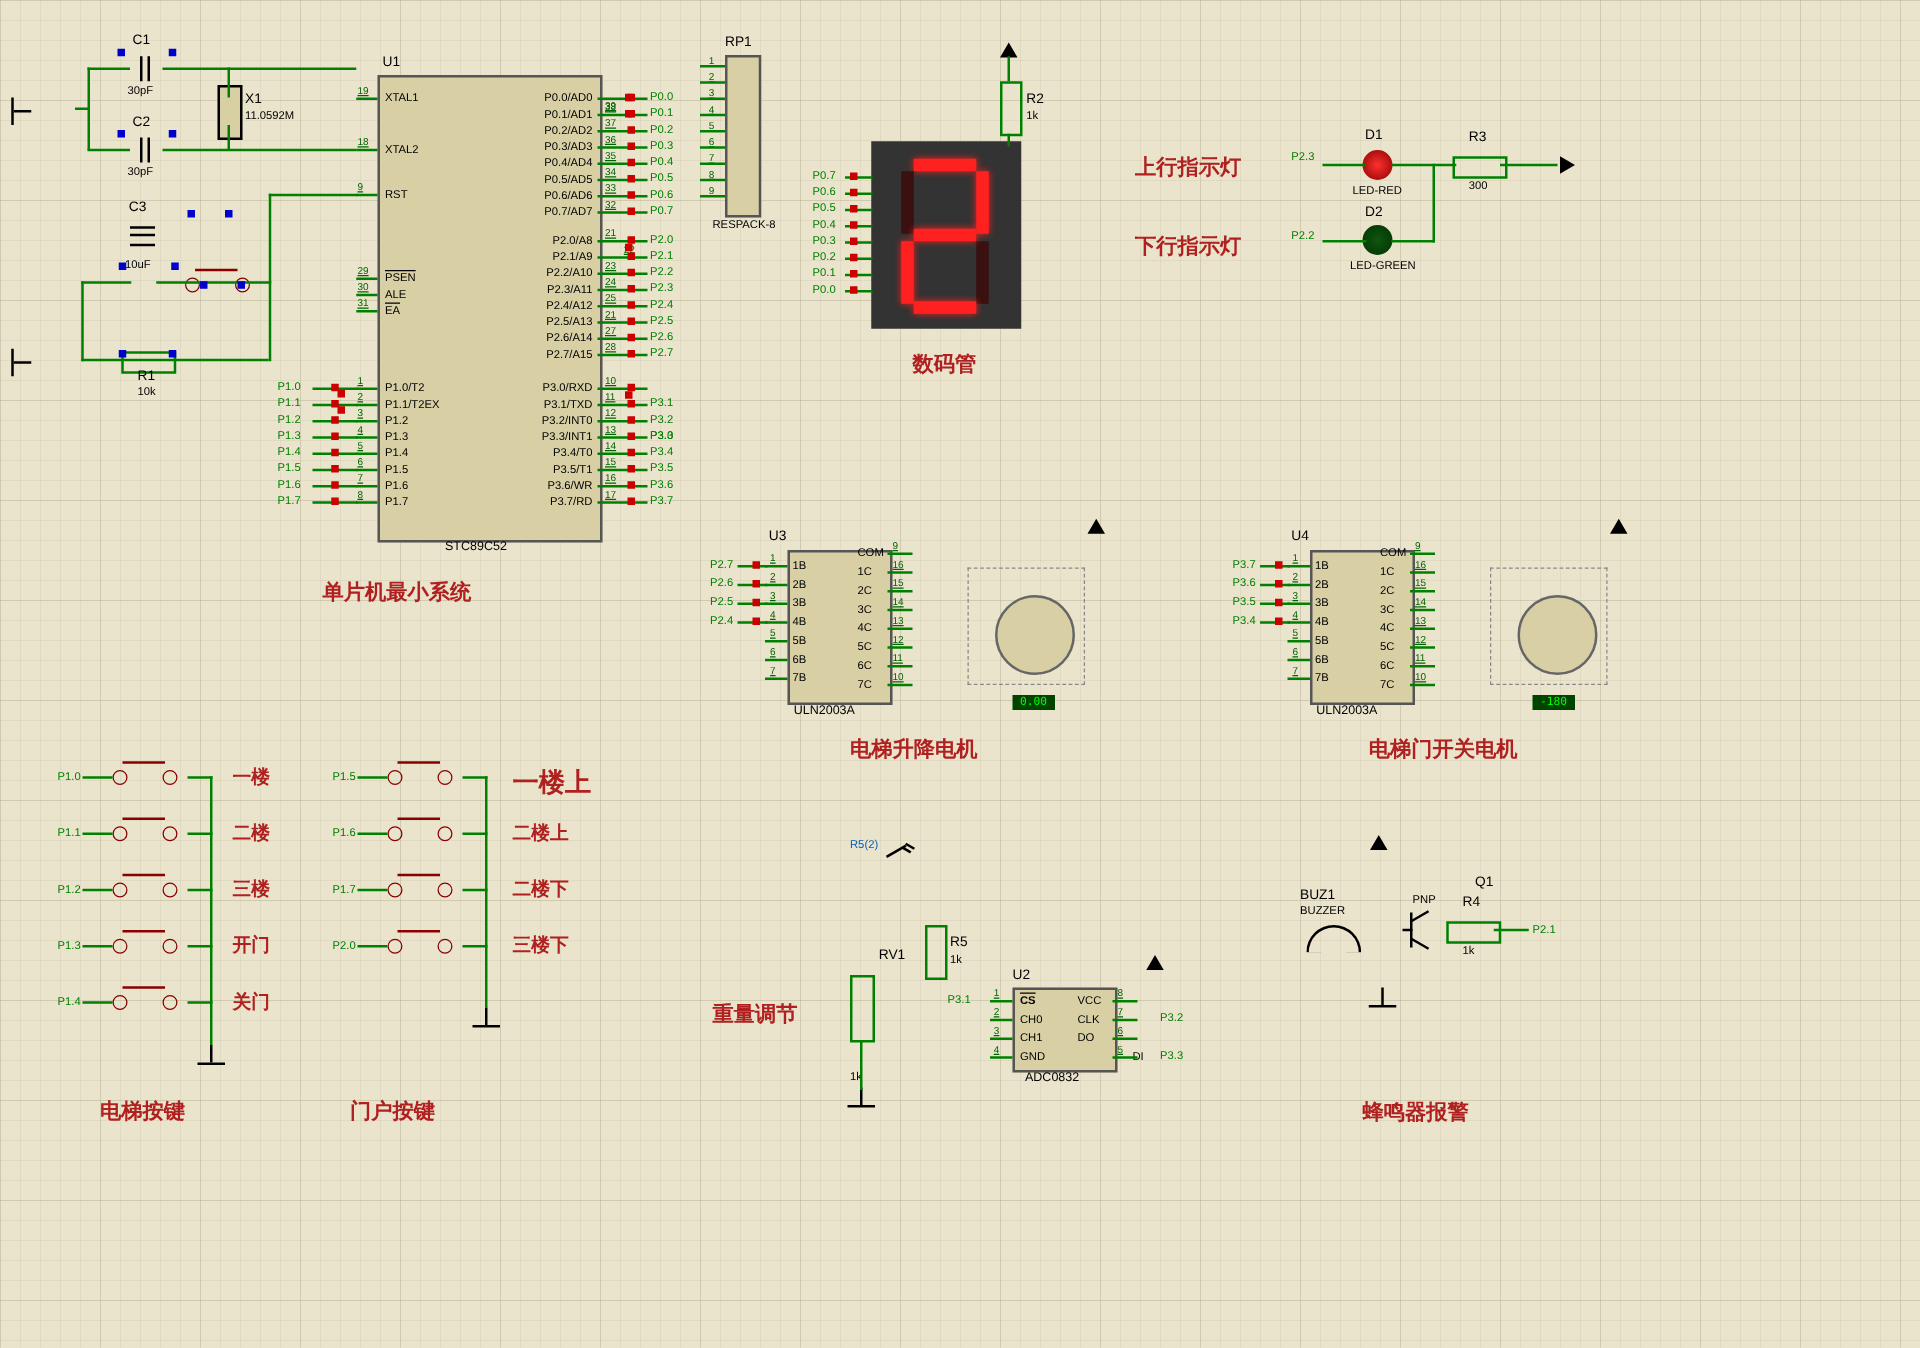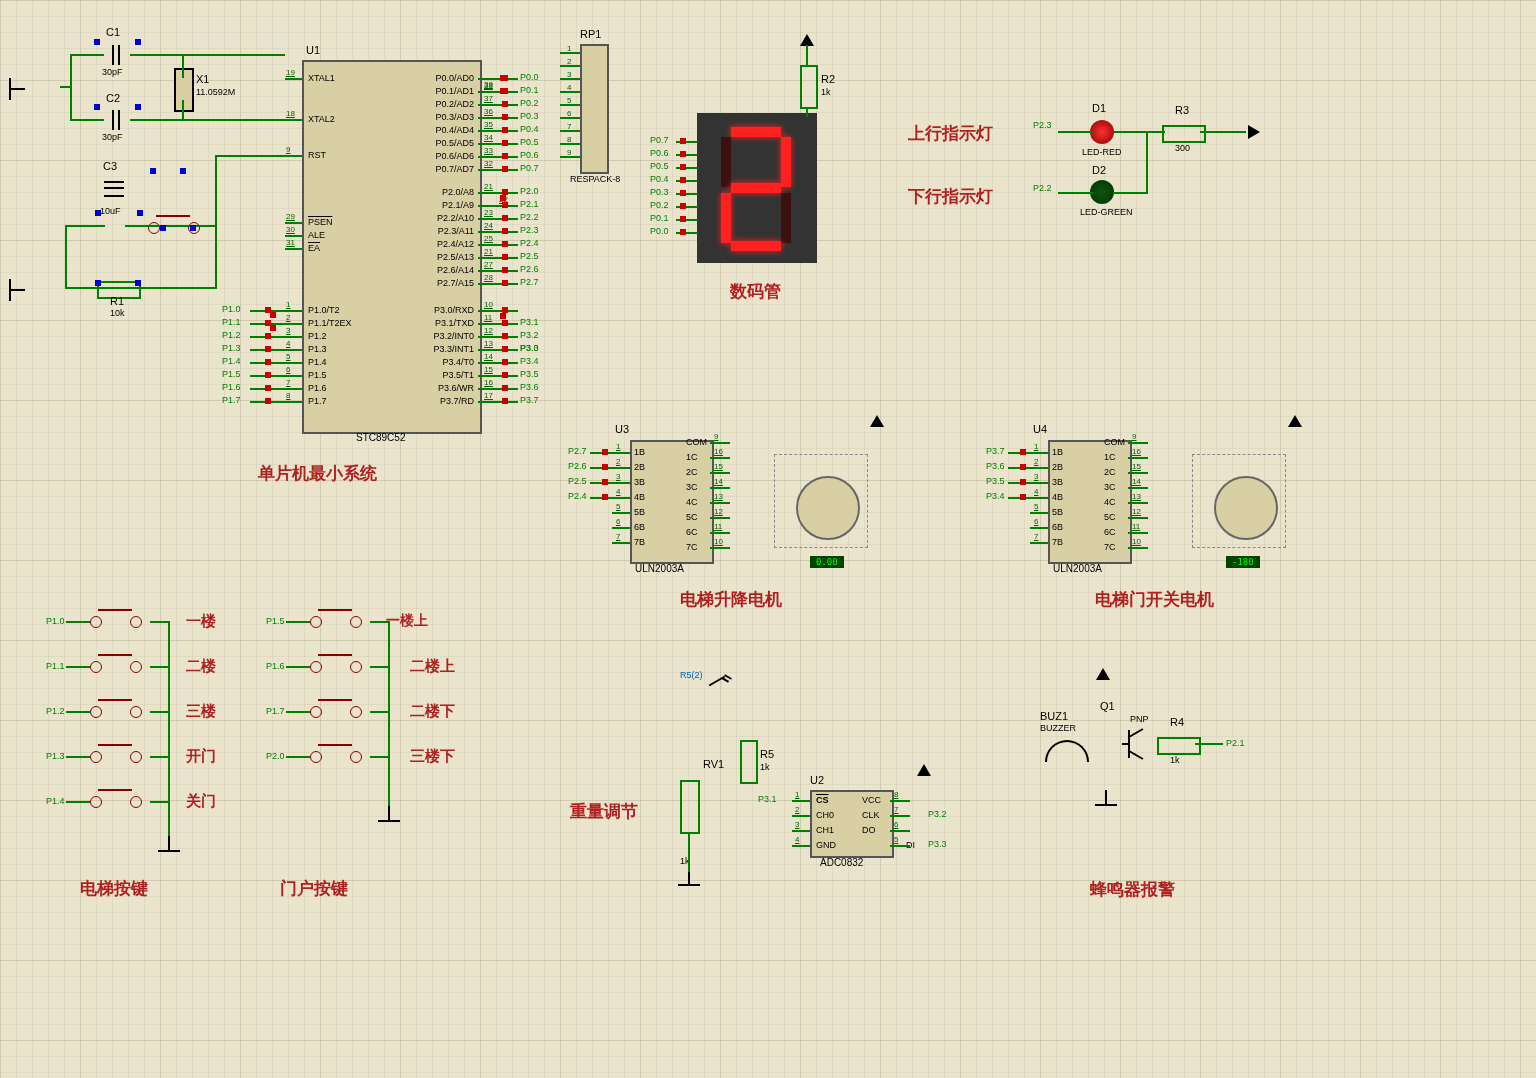--- a/index.html
+++ b/index.html
@@ -773,21 +773,21 @@
 
 <div id="floor-buttons">
     <span class="net-lbl" style="left:266px;top:616px;">P1.5</span>
        <div class="button-sym" style="left:300px;top:612px;">
          <div class="c c1"></div>
       <div class="c c2"></div>
       <div class="bar"></div>
        </div>
        <div class="wire-h" style="left:286px;top:621px;width:24px;"></div>
        <div class="wire-h" style="left:370px;top:621px;width:20px;"></div>
-       <span class="section-label" style="left:386px;top:612px;font-size:14px;text-align:right;">一楼上</span>
+       <span class="section-label" style="left:410px;top:612px;font-size:21px;text-align:right;">一楼上</span>
     <span class="net-lbl" style="left:266px;top:661px;">P1.6</span>
        <div class="button-sym" style="left:300px;top:657px;">
          <div class="c c1"></div>
       <div class="c c2"></div>
       <div class="bar"></div>
        </div>
        <div class="wire-h" style="left:286px;top:666px;width:24px;"></div>
        <div class="wire-h" style="left:370px;top:666px;width:20px;"></div>
        <span class="section-label" style="left:410px;top:657px;font-size:15px;">二楼上</span>
     <span class="net-lbl" style="left:266px;top:706px;">P1.7</span>
@@ -860,21 +860,21 @@
 <div class="pwr-arrow" style="left:917px;top:764px;"></div>
 <div class="gnd" style="left:678px;top:870px;"></div>
 <div class="wire-v" style="left:688px;top:832px;height:40px;"></div>
 
 <span class="chip-label" style="left:1040px;top:710px;">BUZ1</span>
 <span class="chip-label" style="left:1040px;top:723px;font-size:9px;">BUZZER</span>
 <div class="buzzer" style="left:1045px;top:740px;"></div>
 <div class="pwr-arrow" style="left:1096px;top:668px;"></div>
 <div class="gnd" style="left:1095px;top:790px;"></div>
 
-<span class="chip-label" style="left:1100px;top:700px;">Q1</span>
+<span class="chip-label" style="left:1180px;top:700px;">Q1</span>
 <span class="chip-label" style="left:1130px;top:714px;font-size:9px;">PNP</span>
 <div style="position:absolute;left:1122px;top:730px;width:28px;height:28px;">
   <div style="position:absolute;left:6px;top:0;width:2px;height:28px;background:#000;"></div>
   <div style="position:absolute;left:0;top:13px;width:8px;height:2px;background:#000;"></div>
   <div style="position:absolute;left:7px;top:6px;width:16px;height:2px;background:#000;transform:rotate(-30deg);transform-origin:left;"></div>
   <div style="position:absolute;left:7px;top:20px;width:16px;height:2px;background:#000;transform:rotate(30deg);transform-origin:left;"></div>
 </div>
 
 <div class="res" style="left:1170px;top:724px;transform:rotate(90deg);"></div>
 <span class="chip-label" style="left:1170px;top:716px;">R4</span>

